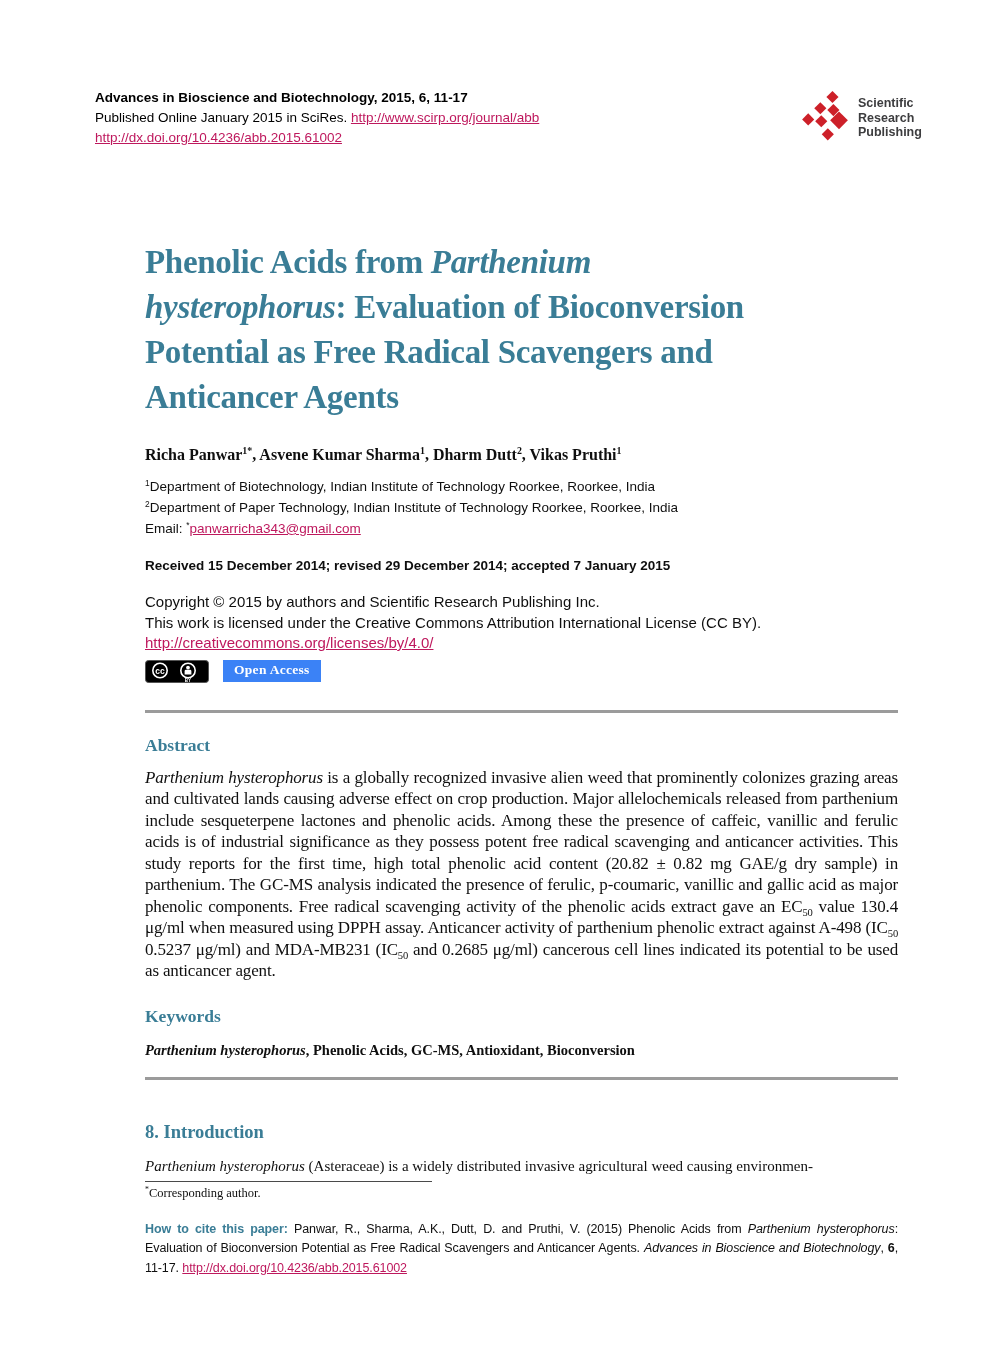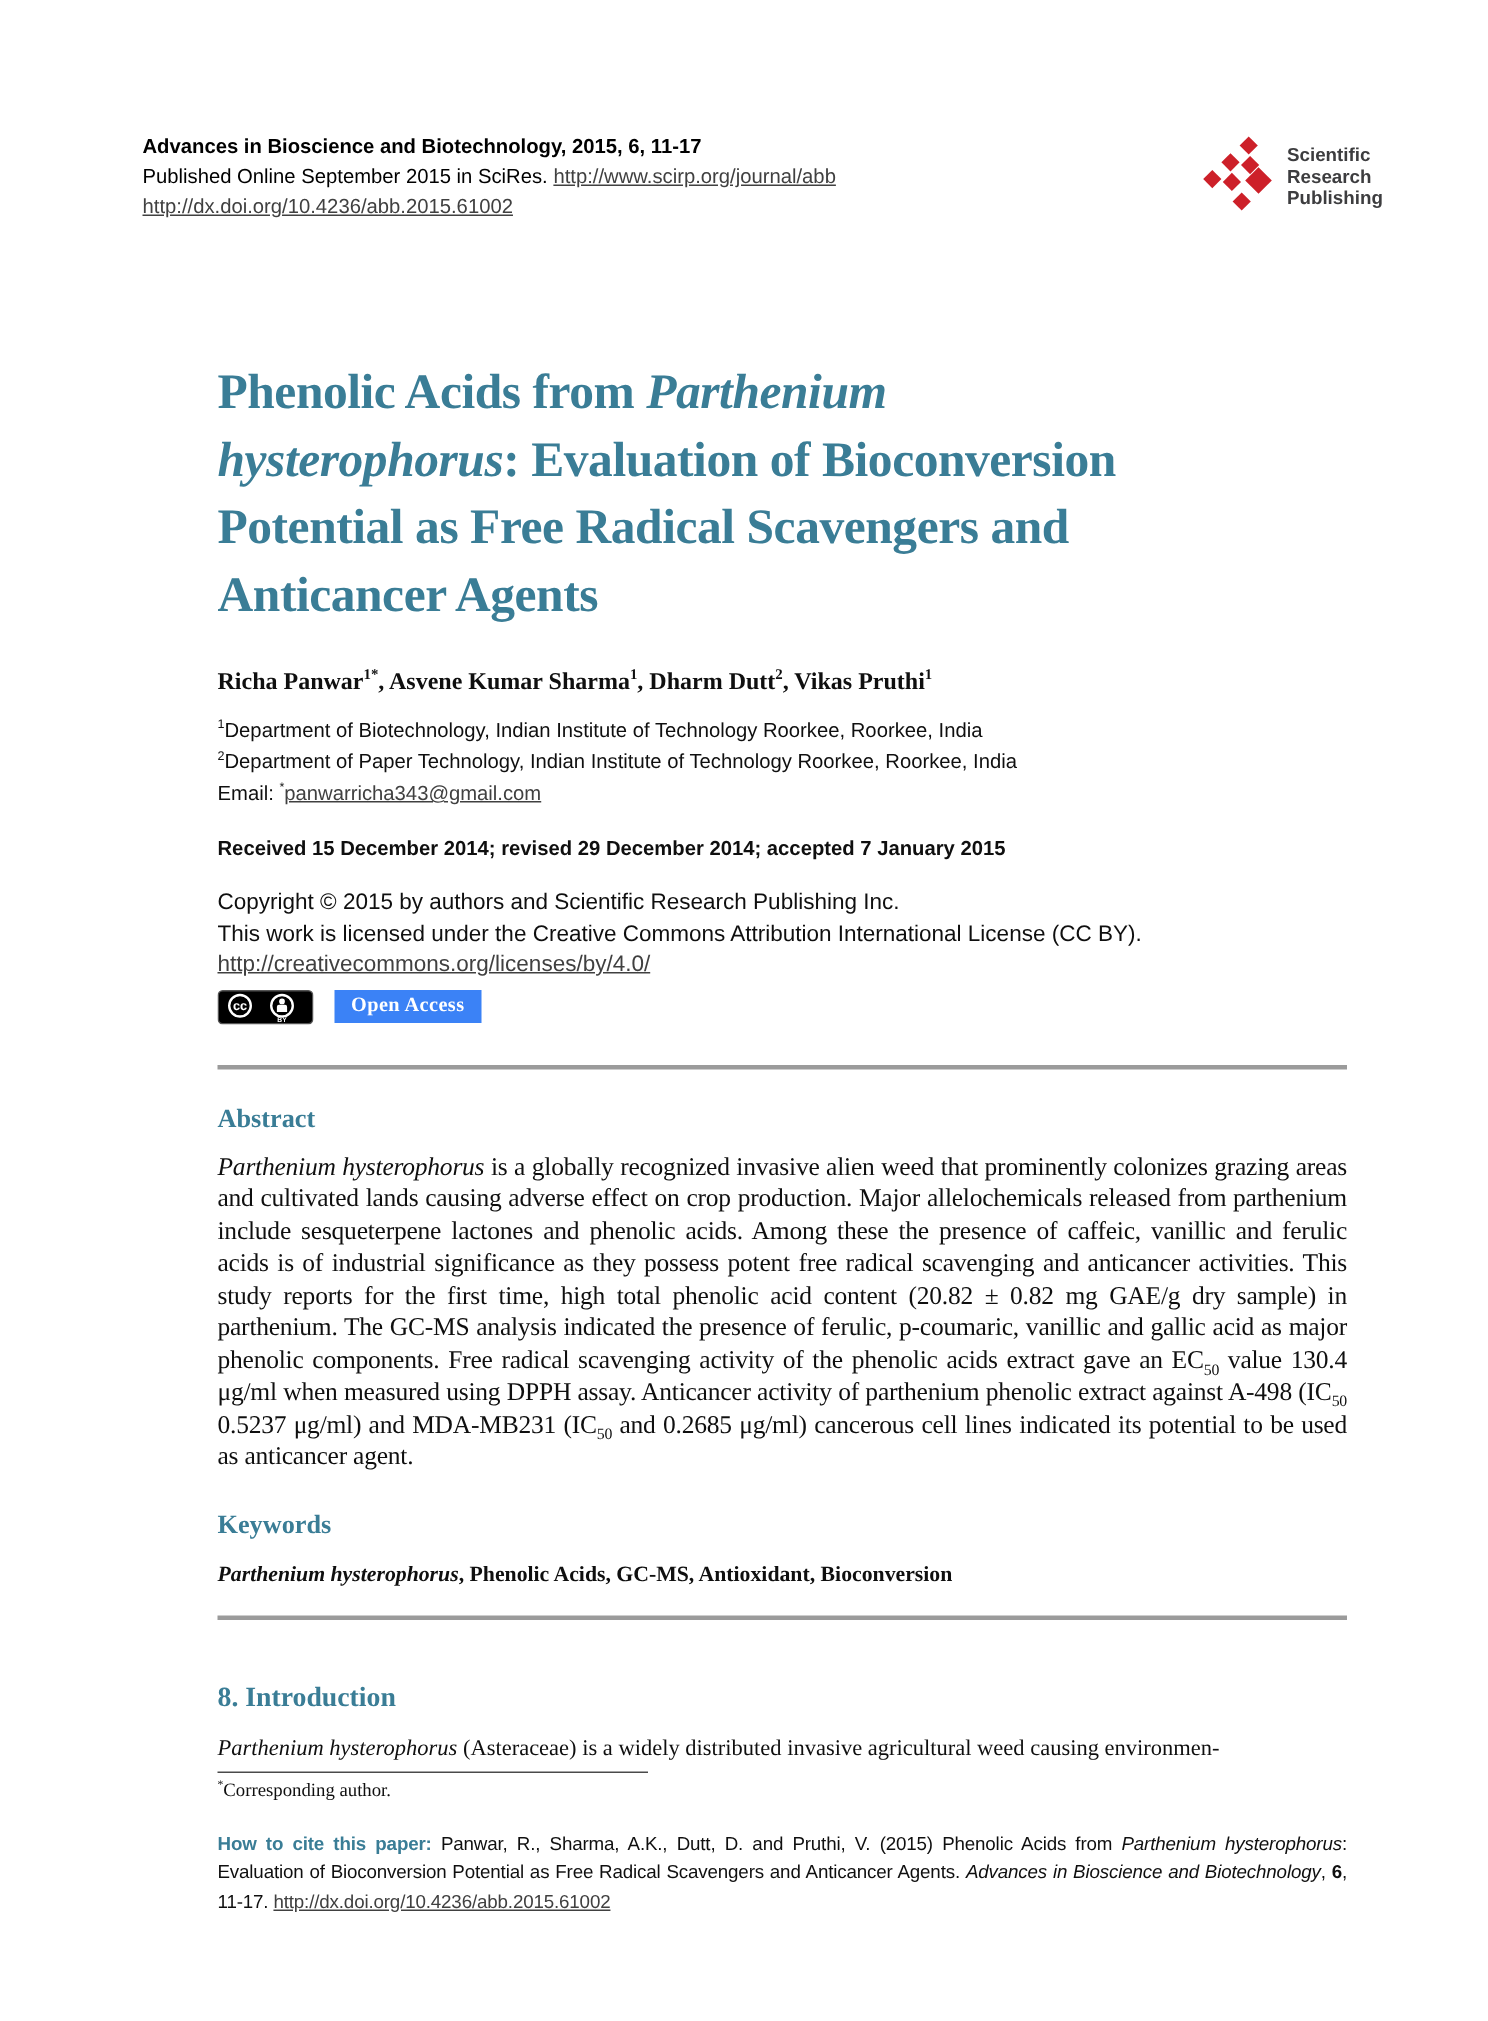--- a/index.html
+++ b/index.html
@@ -1,21 +1,21 @@
 <!DOCTYPE html>
 <html><head>
 <meta charset="utf-8">
 <style>
   html,body{margin:0;padding:0;}
   body{
     width:992px;height:1347px;background:#ffffff;position:relative;overflow:hidden;
     font-family:"Liberation Serif",serif;color:#0f0f0f;
     -webkit-font-smoothing:antialiased;
   }
-  a,.link{color:#404040;text-decoration:underline;cursor:pointer;}
+  a,.link{color:#be185d;text-decoration:underline;cursor:pointer;}
   sup{font-size:62%;vertical-align:super;line-height:0;}
   sub{font-size:62%;vertical-align:sub;line-height:0;}
 
   
   .masthead{
     position:absolute;left:95px;top:88px;width:560px;
     font-family:"Liberation Sans",sans-serif;font-size:13.5px;line-height:20px;color:#000;
   }
   .masthead .journal-line{font-weight:bold;}
 
@@ -67,21 +67,21 @@
   .cite-label{color:#3a7d96;font-weight:bold;}
 </style>
 </head>
 <body>
 
 <div class="page">
 
   <div class="masthead">
     <div class="journal-line">Advances in Bioscience and Biotechnology, 2015, 6, 11-17</div>
     <div>
-      <span>Published Online September 2015 in SciRes. </span><a class="link">http://www.scirp.org/journal/abb</a>
+      <span>Published Online January 2015 in SciRes. </span><a class="link">http://www.scirp.org/journal/abb</a>
     </div>
     <div><a class="link">http://dx.doi.org/10.4236/abb.2015.61002</a></div>
   </div>
 
   <div class="logo">
     <svg width="56" height="56" viewBox="0 0 60 60">
       <g fill="#cd2029">
         <path d="M38 1 l6.5 6.5 -6.5 6.5 -6.5 -6.5 Z"></path>
         <path d="M25 13 l6.5 6.5 -6.5 6.5 -6.5 -6.5 Z"></path>
         <path d="M39 15 l6.5 6.5 -6.5 6.5 -6.5 -6.5 Z"></path>

